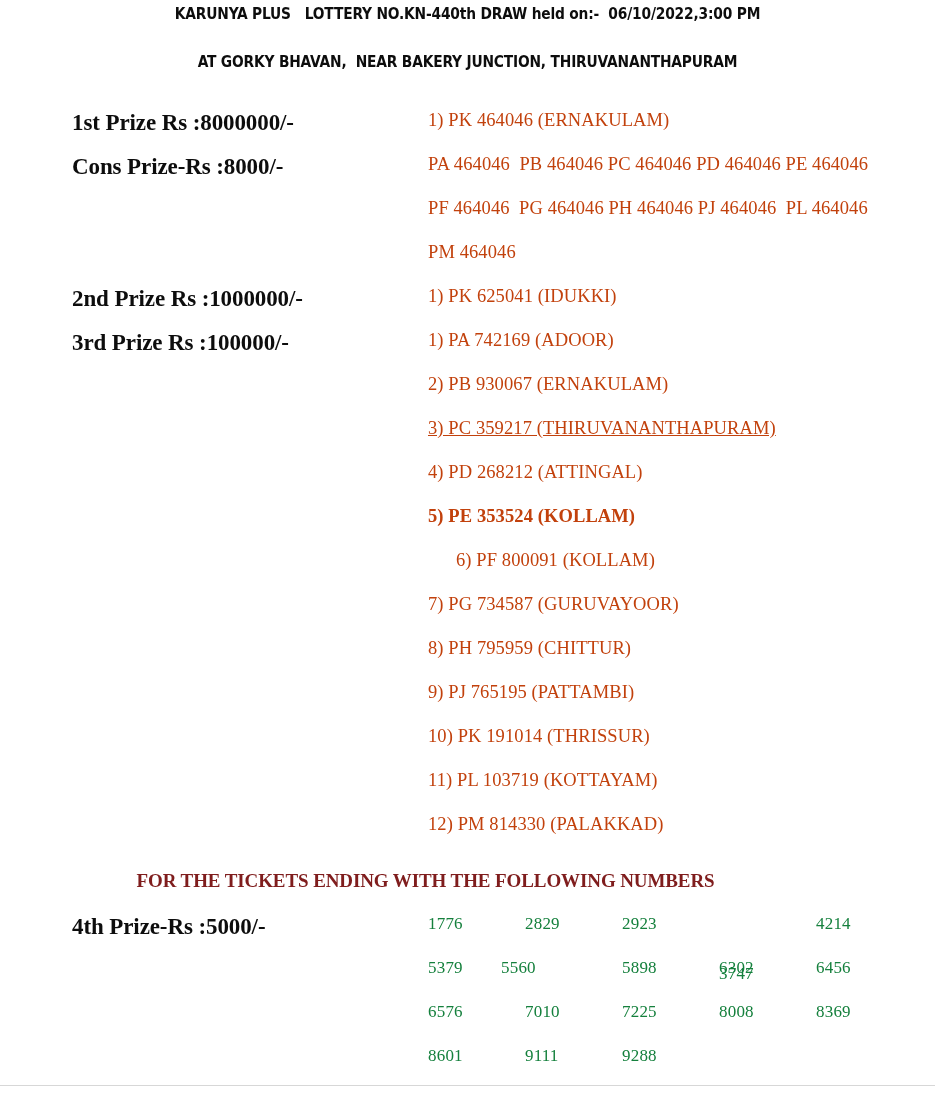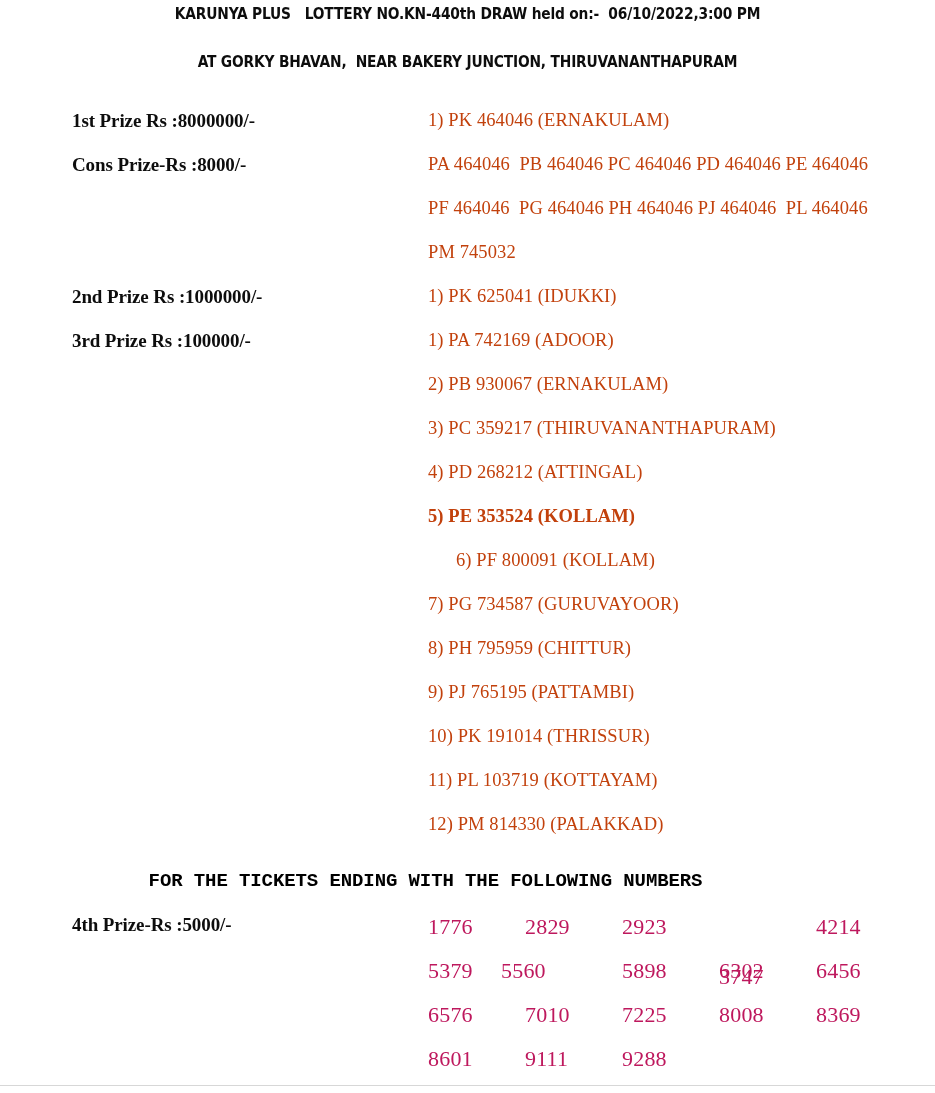--- a/index.html
+++ b/index.html
@@ -49,21 +49,21 @@
     left: 0;
     width: 935px;
     height: 0;
   }
   .prize-label {
     position: absolute;
     left: 72px;
     top: 0;
     font-family: "Liberation Serif", "DejaVu Serif", serif;
     font-weight: bold;
-    font-size: 19px;
+    font-size: 23px;
     white-space: pre;
     color: #0d0d0d;
     letter-spacing: -0.1px;
   }
   .prize-value {
     position: absolute;
     left: 428px;
     top: 0;
     font-family: "Liberation Serif", "DejaVu Serif", serif;
     font-weight: normal;
@@ -72,36 +72,36 @@
     color: #c2410c;
     letter-spacing: 0.1px;
   }
 
   
   .section-heading {
     position: absolute;
     left: 0;
     width: 851px;
     text-align: center;
-    font-family: Liberation Mono, monospace;
+    font-family: Liberation Serif, serif;
     font-weight: bold;
     font-size: 19px;
-    color: #000000;
+    color: #7f1d1d;
     letter-spacing: -0.1px;
     white-space: pre;
   }
 
   
   .num-cell {
     position: absolute;
     top: 0;
     font-family: "Liberation Serif", "DejaVu Serif", serif;
     font-weight: normal;
-    font-size: 22px;
-    color: #be185d;
+    font-size: 17px;
+    color: #15803d;
     white-space: pre;
     letter-spacing: 0.2px;
   }
 
   
   .bottom-divider {
     position: absolute;
     left: 0;
     top: 1085px;
     width: 935px;
@@ -119,31 +119,31 @@
 
 <div id="prize-area">
     <div class="prize-row" style="top: 110px;">
       <div class="prize-label">1st Prize Rs :8000000/-</div>
       <div class="prize-value" style="top: 0px;">1) PK 464046 (ERNAKULAM)</div>
     </div>
     <div class="prize-row" style="top: 154px;">
       <div class="prize-label">Cons Prize-Rs :8000/-</div>
       <div class="prize-value" style="top: 0px;">PA 464046  PB 464046 PC 464046 PD 464046 PE 464046</div>
       <div class="prize-value" style="top: 44px;">PF 464046  PG 464046 PH 464046 PJ 464046  PL 464046</div>
-      <div class="prize-value" style="top: 88px;">PM 745032</div>
+      <div class="prize-value" style="top: 88px;">PM 464046</div>
     </div>
     <div class="prize-row" style="top: 286px;">
       <div class="prize-label">2nd Prize Rs :1000000/-</div>
       <div class="prize-value" style="top: 0px;">1) PK 625041 (IDUKKI)</div>
     </div>
     <div class="prize-row" style="top: 330px;">
       <div class="prize-label">3rd Prize Rs :100000/-</div>
       <div class="prize-value" style="top: 0px;">1) PA 742169 (ADOOR)</div>
       <div class="prize-value" style="top: 44px;">2) PB 930067 (ERNAKULAM)</div>
-      <div class="prize-value" style="top: 88px;">3) PC 359217 (THIRUVANANTHAPURAM)</div>
+      <div class="prize-value" style="top: 88px; text-decoration: underline;">3) PC 359217 (THIRUVANANTHAPURAM)</div>
       <div class="prize-value" style="top: 132px;">4) PD 268212 (ATTINGAL)</div>
       <div class="prize-value" style="top: 176px; font-weight: bold;">5) PE 353524 (KOLLAM)</div>
       <div class="prize-value" style="top: 220px; margin-left: 28px;">6) PF 800091 (KOLLAM)</div>
       <div class="prize-value" style="top: 264px;">7) PG 734587 (GURUVAYOOR)</div>
       <div class="prize-value" style="top: 308px;">8) PH 795959 (CHITTUR)</div>
       <div class="prize-value" style="top: 352px;">9) PJ 765195 (PATTAMBI)</div>
       <div class="prize-value" style="top: 396px;">10) PK 191014 (THRISSUR)</div>
       <div class="prize-value" style="top: 440px;">11) PL 103719 (KOTTAYAM)</div>
       <div class="prize-value" style="top: 484px;">12) PM 814330 (PALAKKAD)</div>
     </div>

